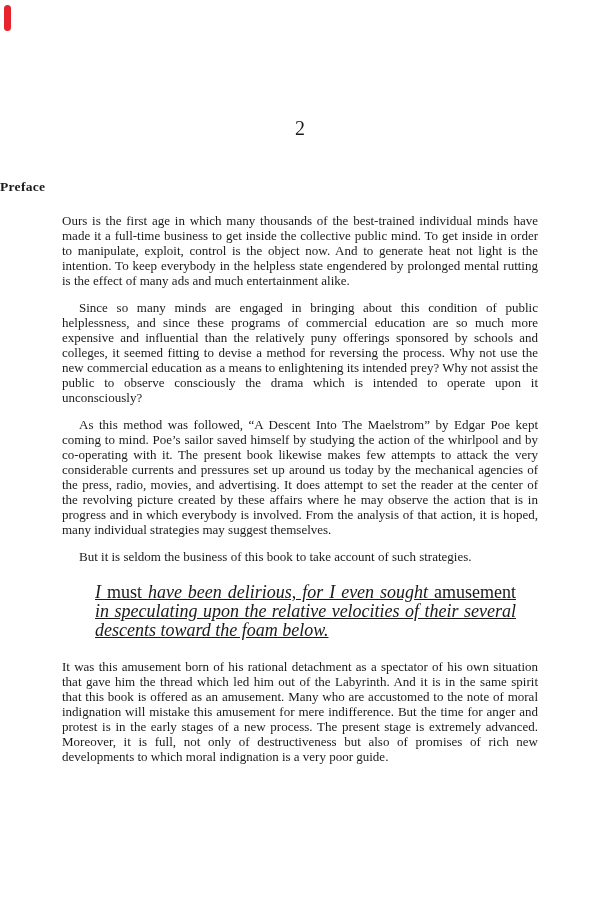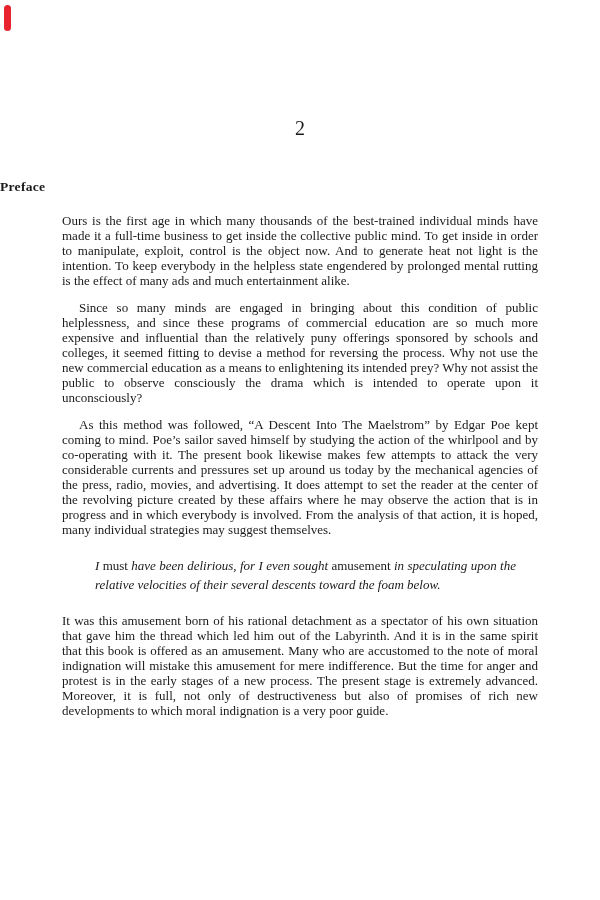--- a/index.html
+++ b/index.html
@@ -54,24 +54,25 @@
     margin: 12px;
     font-size: 13px;
     line-height: 15px;
     text-align: justify;
   }
   .body-text p.indent {
     text-indent: 17px;
   }
   .block-quote {
     margin: 19px 34px 19px 45px;
-    font-size: 13px;
+    font-size: 18px;
     line-height: 19px;
     text-align: justify;
     font-style: italic;
+    text-decoration: underline;
   }
   .block-quote .roman {
     font-style: normal;
   }
 </style>
 </head>
 <body>
 
 <div class="page">
 
@@ -80,19 +81,20 @@
   <div class="chapter-head">
     <div class="chapter-number">2</div>
   </div>
 
   <div class="section-heading">Preface</div>
 
   <div class="body-text">
     <p>Ours is the first age in which many thousands of the best-trained individual minds have made it a full-time business to get inside the collective public mind. To get inside in order to manipulate, exploit, control is the object now. And to generate heat not light is the intention. To keep everybody in the helpless state engendered by prolonged mental rutting is the effect of many ads and much entertainment alike.</p>
     <p class="indent">Since so many minds are engaged in bringing about this condition of public helplessness, and since these programs of commercial education are so much more expensive and influential than the relatively puny offerings sponsored by schools and colleges, it seemed fitting to devise a method for reversing the process. Why not use the new commercial education as a means to enlightening its intended prey? Why not assist the public to observe consciously the drama which is intended to operate upon it unconsciously?</p>
     <p class="indent">As this method was followed, “A Descent Into The Maelstrom” by Edgar Poe kept coming to mind. Poe’s sailor saved himself by studying the action of the whirlpool and by co-operating with it. The present book likewise makes few attempts to attack the very considerable currents and pressures set up around us today by the mechanical agencies of the press, radio, movies, and advertising. It does attempt to set the reader at the center of the revolving picture created by these affairs where he may observe the action that is in progress and in which everybody is involved. From the analysis of that action, it is hoped, many individual strategies may suggest themselves.</p>
+    <p class="indent">But it is seldom the business of this book to take account of such strategies.</p>
 
     <div class="block-quote"><span>I </span><span class="roman">must </span><span>have been delirious, for I even sought </span><span class="roman">amusement </span><span>in speculating upon the relative velocities of their several descents toward the foam below.</span></div>
 
     <p>It was this amusement born of his rational detachment as a spectator of his own situation that gave him the thread which led him out of the Labyrinth. And it is in the same spirit that this book is offered as an amusement. Many who are accustomed to the note of moral indignation will mistake this amusement for mere indifference. But the time for anger and protest is in the early stages of a new process. The present stage is extremely advanced. Moreover, it is full, not only of destructiveness but also of promises of rich new developments to which moral indignation is a very poor guide.</p>
   </div>
 
 </div>
 
 </body></html>

